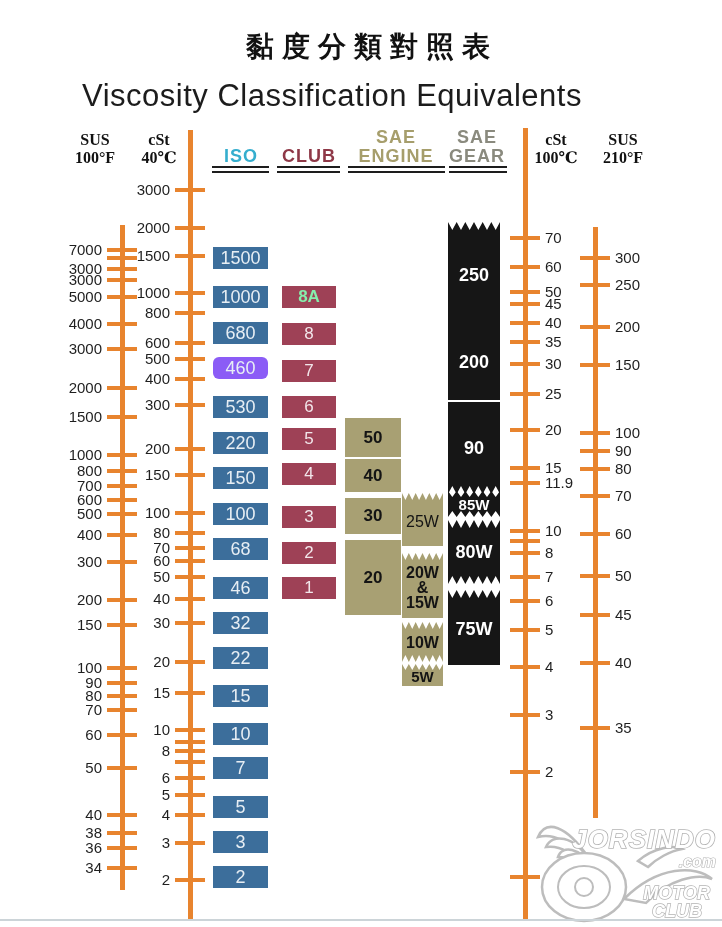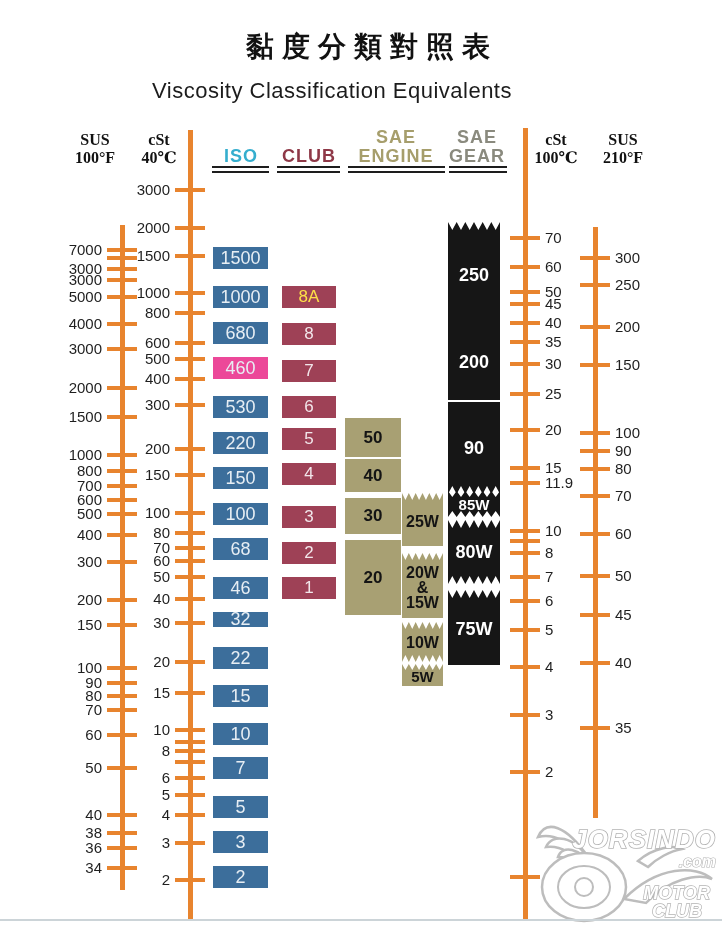--- a/index.html
+++ b/index.html
@@ -2,21 +2,21 @@
 <html><head>
 <meta charset="utf-8">
 <style>
   html,body{margin:0;padding:0;background:#ffffff;}
   .stage{position:relative;width:722px;height:927px;background:#ffffff;overflow:hidden;
          font-family:"Liberation Sans",sans-serif;}
   .title-cjk{position:absolute;top:28px;left:0;width:744px;text-align:center;
              font-family:"Liberation Serif","DejaVu Serif",serif;font-weight:bold;
              font-size:28px;letter-spacing:8px;color:#111;}
   .title-en{position:absolute;top:78px;left:0;width:664px;text-align:center;
-            font-size:22px;color:#1c1c1c;letter-spacing:0.5px;}
+            font-size:31px;color:#1c1c1c;letter-spacing:0.5px;}
   .vline{position:absolute;width:5px;background:#E8842E;}
   .tick{position:absolute;height:4px;width:30px;background:#E8842E;}
   .tick-label{position:absolute;font-size:15px;color:#1f1f1f;line-height:20px;width:62px;}
   .tl-left{text-align:right;}
   .tl-right{text-align:left;}
   .axis-header{position:absolute;width:90px;text-align:center;
                font-family:"Liberation Serif","DejaVu Serif",serif;font-weight:bold;
                font-size:16px;line-height:18px;color:#111;}
   .grade-header{position:absolute;width:130px;text-align:center;font-weight:bold;
                 font-size:18px;line-height:19px;letter-spacing:1px;}
@@ -227,54 +227,54 @@
       <div class="tick-label tl-right" style="top: 605px; left: 615px;">45</div>
       <div class="tick" style="left: 580px; top: 661px;"></div>
       <div class="tick-label tl-right" style="top: 653px; left: 615px;">40</div>
       <div class="tick" style="left: 580px; top: 726px;"></div>
       <div class="tick-label tl-right" style="top: 718px; left: 615px;">35</div>
       <div class="grade-header" style="left: 176px; top: 147px; color: rgb(53, 174, 206); white-space: pre-line;">ISO</div>
       <div class="dbl-underline" style="left: 212px; top: 166px; width: 57px;"></div>
       <div class="gbox" style="left: 213px; top: 247px; width: 55px; height: 22px; background: rgb(60, 110, 155); color: rgb(231, 238, 244); font-size: 18px; font-weight: normal; line-height: normal;">1500</div>
       <div class="gbox" style="left: 213px; top: 286px; width: 55px; height: 22px; background: rgb(60, 110, 155); color: rgb(231, 238, 244); font-size: 18px; font-weight: normal; line-height: normal;">1000</div>
       <div class="gbox" style="left: 213px; top: 322px; width: 55px; height: 22px; background: rgb(60, 110, 155); color: rgb(231, 238, 244); font-size: 18px; font-weight: normal; line-height: normal;">680</div>
-      <div class="gbox" style="left: 213px; top: 357px; width: 55px; height: 22px; background: #ec4899; color: rgb(231, 238, 244); font-size: 18px; font-weight: normal; line-height: normal;">460</div>
+      <div class="gbox" style="left: 213px; top: 357px; width: 55px; height: 22px; background: #8b5cf6; color: rgb(231, 238, 244); font-size: 18px; font-weight: normal; line-height: normal; border-radius: 6px;">460</div>
       <div class="gbox" style="left: 213px; top: 396px; width: 55px; height: 22px; background: rgb(60, 110, 155); color: rgb(231, 238, 244); font-size: 18px; font-weight: normal; line-height: normal;">530</div>
       <div class="gbox" style="left: 213px; top: 432px; width: 55px; height: 22px; background: rgb(60, 110, 155); color: rgb(231, 238, 244); font-size: 18px; font-weight: normal; line-height: normal;">220</div>
       <div class="gbox" style="left: 213px; top: 467px; width: 55px; height: 22px; background: rgb(60, 110, 155); color: rgb(231, 238, 244); font-size: 18px; font-weight: normal; line-height: normal;">150</div>
       <div class="gbox" style="left: 213px; top: 503px; width: 55px; height: 22px; background: rgb(60, 110, 155); color: rgb(231, 238, 244); font-size: 18px; font-weight: normal; line-height: normal;">100</div>
       <div class="gbox" style="left: 213px; top: 538px; width: 55px; height: 22px; background: rgb(60, 110, 155); color: rgb(231, 238, 244); font-size: 18px; font-weight: normal; line-height: normal;">68</div>
       <div class="gbox" style="left: 213px; top: 577px; width: 55px; height: 22px; background: rgb(60, 110, 155); color: rgb(231, 238, 244); font-size: 18px; font-weight: normal; line-height: normal;">46</div>
-      <div class="gbox" style="left: 213px; top: 612px; width: 55px; height: 15px; background: rgb(60, 110, 155); color: rgb(231, 238, 244); font-size: 18px; font-weight: normal; line-height: normal;">32</div>
+      <div class="gbox" style="left: 213px; top: 612px; width: 55px; height: 22px; background: rgb(60, 110, 155); color: rgb(231, 238, 244); font-size: 18px; font-weight: normal; line-height: normal;">32</div>
       <div class="gbox" style="left: 213px; top: 647px; width: 55px; height: 22px; background: rgb(60, 110, 155); color: rgb(231, 238, 244); font-size: 18px; font-weight: normal; line-height: normal;">22</div>
       <div class="gbox" style="left: 213px; top: 685px; width: 55px; height: 22px; background: rgb(60, 110, 155); color: rgb(231, 238, 244); font-size: 18px; font-weight: normal; line-height: normal;">15</div>
       <div class="gbox" style="left: 213px; top: 723px; width: 55px; height: 22px; background: rgb(60, 110, 155); color: rgb(231, 238, 244); font-size: 18px; font-weight: normal; line-height: normal;">10</div>
       <div class="gbox" style="left: 213px; top: 757px; width: 55px; height: 22px; background: rgb(60, 110, 155); color: rgb(231, 238, 244); font-size: 18px; font-weight: normal; line-height: normal;">7</div>
       <div class="gbox" style="left: 213px; top: 796px; width: 55px; height: 22px; background: rgb(60, 110, 155); color: rgb(231, 238, 244); font-size: 18px; font-weight: normal; line-height: normal;">5</div>
       <div class="gbox" style="left: 213px; top: 831px; width: 55px; height: 22px; background: rgb(60, 110, 155); color: rgb(231, 238, 244); font-size: 18px; font-weight: normal; line-height: normal;">3</div>
       <div class="gbox" style="left: 213px; top: 866px; width: 55px; height: 22px; background: rgb(60, 110, 155); color: rgb(231, 238, 244); font-size: 18px; font-weight: normal; line-height: normal;">2</div>
       <div class="grade-header" style="left: 244px; top: 147px; color: rgb(142, 56, 71); white-space: pre-line;">CLUB</div>
       <div class="dbl-underline" style="left: 277px; top: 166px; width: 63px;"></div>
-      <div class="gbox" style="left: 282px; top: 286px; width: 54px; height: 22px; background: rgb(158, 65, 86); color: #fde047; font-size: 17px; font-weight: normal; line-height: normal;">8A</div>
+      <div class="gbox" style="left: 282px; top: 286px; width: 54px; height: 22px; background: rgb(158, 65, 86); color: #86efac; font-size: 17px; font-weight: bold; line-height: normal;">8A</div>
       <div class="gbox" style="left: 282px; top: 323px; width: 54px; height: 22px; background: rgb(158, 65, 86); color: rgb(242, 230, 234); font-size: 17px; font-weight: normal; line-height: normal;">8</div>
       <div class="gbox" style="left: 282px; top: 360px; width: 54px; height: 22px; background: rgb(158, 65, 86); color: rgb(242, 230, 234); font-size: 17px; font-weight: normal; line-height: normal;">7</div>
       <div class="gbox" style="left: 282px; top: 396px; width: 54px; height: 22px; background: rgb(158, 65, 86); color: rgb(242, 230, 234); font-size: 17px; font-weight: normal; line-height: normal;">6</div>
       <div class="gbox" style="left: 282px; top: 428px; width: 54px; height: 22px; background: rgb(158, 65, 86); color: rgb(242, 230, 234); font-size: 17px; font-weight: normal; line-height: normal;">5</div>
       <div class="gbox" style="left: 282px; top: 463px; width: 54px; height: 22px; background: rgb(158, 65, 86); color: rgb(242, 230, 234); font-size: 17px; font-weight: normal; line-height: normal;">4</div>
       <div class="gbox" style="left: 282px; top: 506px; width: 54px; height: 22px; background: rgb(158, 65, 86); color: rgb(242, 230, 234); font-size: 17px; font-weight: normal; line-height: normal;">3</div>
       <div class="gbox" style="left: 282px; top: 542px; width: 54px; height: 22px; background: rgb(158, 65, 86); color: rgb(242, 230, 234); font-size: 17px; font-weight: normal; line-height: normal;">2</div>
       <div class="gbox" style="left: 282px; top: 577px; width: 54px; height: 22px; background: rgb(158, 65, 86); color: rgb(242, 230, 234); font-size: 17px; font-weight: normal; line-height: normal;">1</div>
       <div class="grade-header" style="left: 331px; top: 128px; color: rgb(166, 158, 108); white-space: pre-line;">SAE
 ENGINE</div>
       <div class="dbl-underline" style="left: 348px; top: 166px; width: 97px;"></div>
       <div class="gbox" style="left: 345px; top: 418px; width: 56px; height: 39px; background: rgb(168, 160, 115); color: rgb(20, 20, 20); font-size: 17px; font-weight: bold; line-height: normal;">50</div>
       <div class="gbox" style="left: 345px; top: 459px; width: 56px; height: 33px; background: rgb(168, 160, 115); color: rgb(20, 20, 20); font-size: 17px; font-weight: bold; line-height: normal;">40</div>
       <div class="gbox" style="left: 345px; top: 498px; width: 56px; height: 36px; background: rgb(168, 160, 115); color: rgb(20, 20, 20); font-size: 17px; font-weight: bold; line-height: normal;">30</div>
       <div class="gbox" style="left: 345px; top: 540px; width: 56px; height: 75px; background: rgb(168, 160, 115); color: rgb(20, 20, 20); font-size: 17px; font-weight: bold; line-height: normal;">20</div>
-      <div class="gbox zt" style="left: 402px; top: 493px; width: 41px; height: 50px; background: rgb(168, 160, 115); color: rgb(20, 20, 20); font-size: 16px; font-weight: bold; line-height: 15px; --zz: 7px; padding-top: 3px;">25W</div>
+      <div class="gbox zt" style="left: 402px; top: 493px; width: 41px; height: 50px; background: rgb(168, 160, 115); color: rgb(20, 20, 20); font-size: 16px; font-weight: normal; line-height: 15px; --zz: 7px; padding-top: 3px;">25W</div>
       <div class="gbox zt" style="left: 402px; top: 553px; width: 41px; height: 62px; background: rgb(168, 160, 115); color: rgb(20, 20, 20); font-size: 16px; font-weight: bold; line-height: 15px; --zz: 7px; padding-top: 3px;">20W
 &amp;
 15W</div>
       <div class="gbox ztb" style="left: 402px; top: 622px; width: 41px; height: 40px; background: rgb(168, 160, 115); color: rgb(20, 20, 20); font-size: 16px; font-weight: bold; line-height: 15px; --zz: 7px;">10W</div>
       <div class="gbox zt" style="left: 402px; top: 664px; width: 41px; height: 19px; background: rgb(168, 160, 115); color: rgb(20, 20, 20); font-size: 15px; font-weight: bold; line-height: 15px; --zz: 6px; padding-top: 3px;">5W</div>
       <div class="grade-header" style="left: 412px; top: 128px; color: rgb(138, 138, 126); white-space: pre-line;">SAE
 GEAR</div>
       <div class="dbl-underline" style="left: 449px; top: 166px; width: 58px;"></div>
       <div class="gbox zt" style="left: 448px; top: 222px; width: 52px; height: 100px; background: rgb(22, 22, 22); color: rgb(255, 255, 255); font-size: 18px; font-weight: bold; line-height: normal; padding-top: 3px;">250</div>
       <div class="gbox" style="left: 448px; top: 324px; width: 52px; height: 76px; background: rgb(22, 22, 22); color: rgb(255, 255, 255); font-size: 18px; font-weight: bold; line-height: normal;">200</div>

